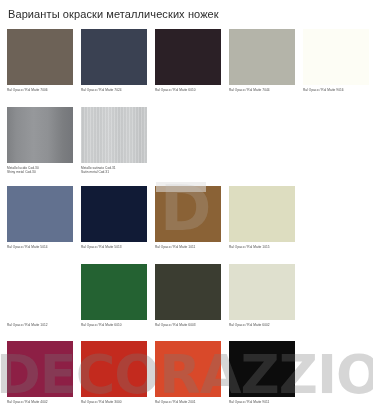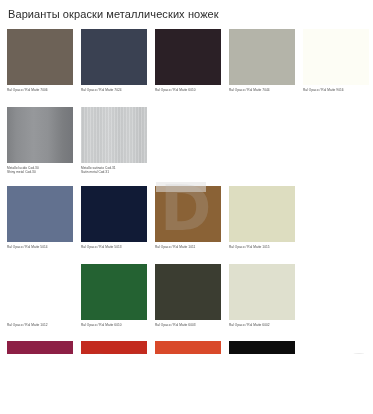--- a/index.html
+++ b/index.html
@@ -10,21 +10,21 @@
   body {
     width: 373px;
     height: 414px;
     overflow: hidden;
     font-family: "Liberation Sans", sans-serif;
     position: relative;
   }
   #page {
     position: relative;
     width: 373px;
-    height: 354px;
+    height: 414px;
     background: #ffffff;
     overflow: hidden;
   }
   
   #watermark {
     position: absolute;
     left: 0;
     top: 178px;
     width: 373px;
     height: 236px;

